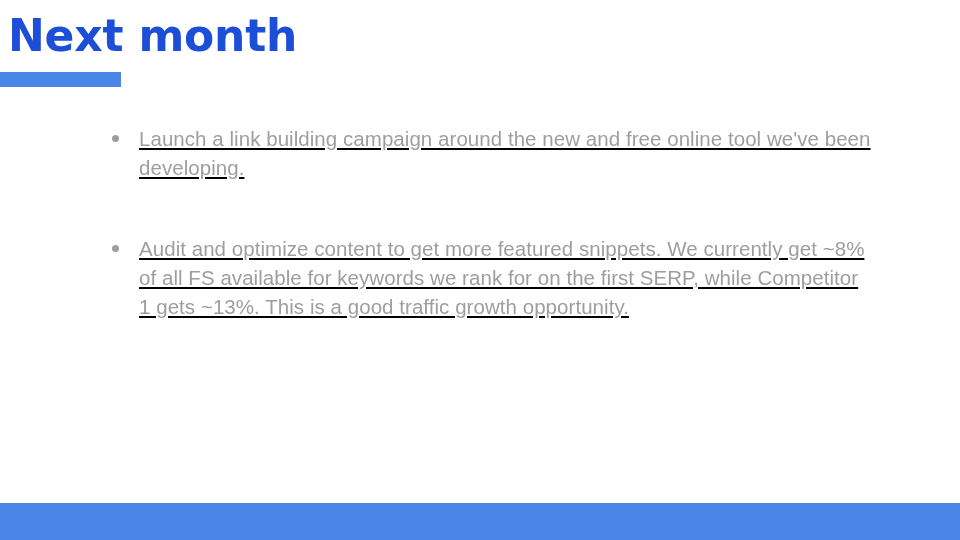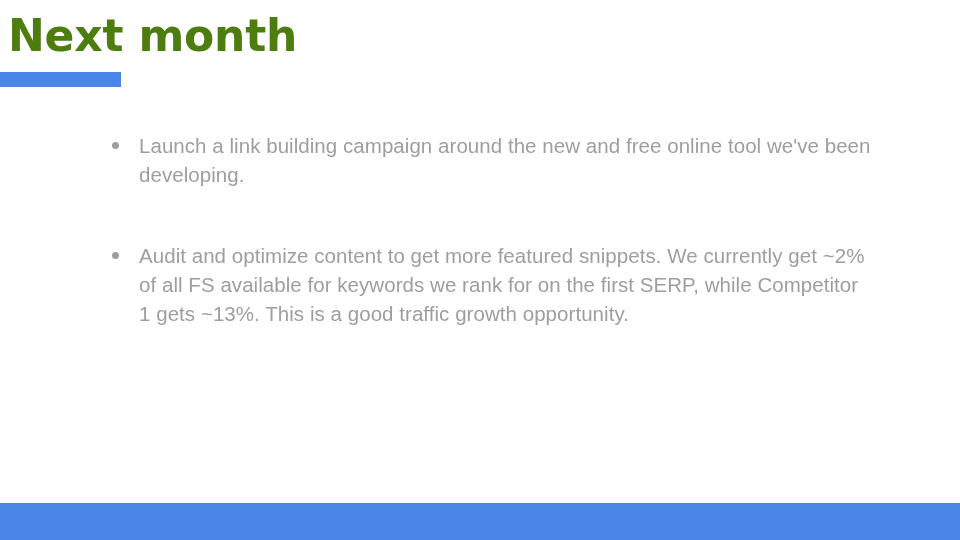--- a/index.html
+++ b/index.html
@@ -33,38 +33,39 @@
   .slide-title {
     position: absolute;
     left: 8px;
     top: 6px;
     margin: 0;
     font-family: "DejaVu Sans", sans-serif;
     font-size: 44px;
     font-weight: bold;
     line-height: 60px;
     letter-spacing: -0.2px;
-    color: #4d7c0f;
+    color: #1d4ed8;
     white-space: nowrap;
   }
   .title-rule {
     position: absolute;
     left: 0px;
     top: 72px;
     width: 121px;
     height: 15px;
     background: #4a86e8;
   }
 
   
   .body-area {
     position: absolute;
     left: 104px;
-    top: 131px;
+    top: 124px;
     width: 770px;
+    text-decoration: underline;
   }
   ul.bullets {
     list-style: none;
     margin: 0;
     padding: 0;
   }
   ul.bullets > li {
     position: relative;
     padding-left: 35px;
     margin: 0 0 52px 0;
@@ -113,21 +114,21 @@
   <div class="body-area">
     <ul class="bullets">
 
       <li>
         <span class="marker"></span>
         <span class="btext">Launch a link building campaign around the new and free online tool we've been developing.</span>
       </li>
 
       <li>
         <span class="marker"></span>
-        <span class="btext">Audit and optimize content to get more featured snippets. We currently get ~2% of all FS available for keywords we rank for on the first SERP, while Competitor 1 gets ~13%. This is a good traffic growth opportunity.</span>
+        <span class="btext">Audit and optimize content to get more featured snippets. We currently get ~8% of all FS available for keywords we rank for on the first SERP, while Competitor 1 gets ~13%. This is a good traffic growth opportunity.</span>
       </li>
 
 
     </ul>
   </div>
 
   <div class="footer-bar"></div>
 
 </div>
 

